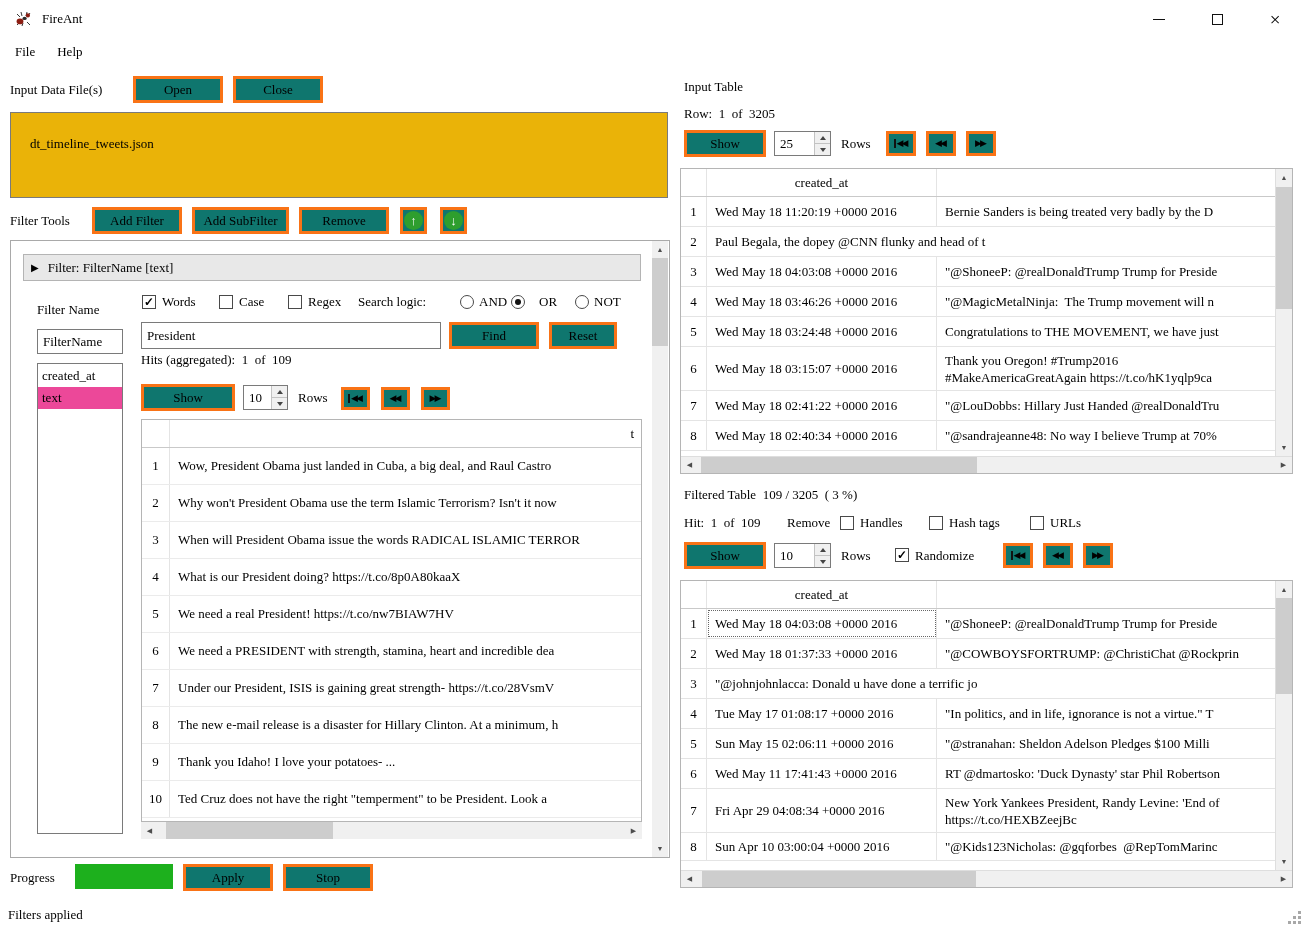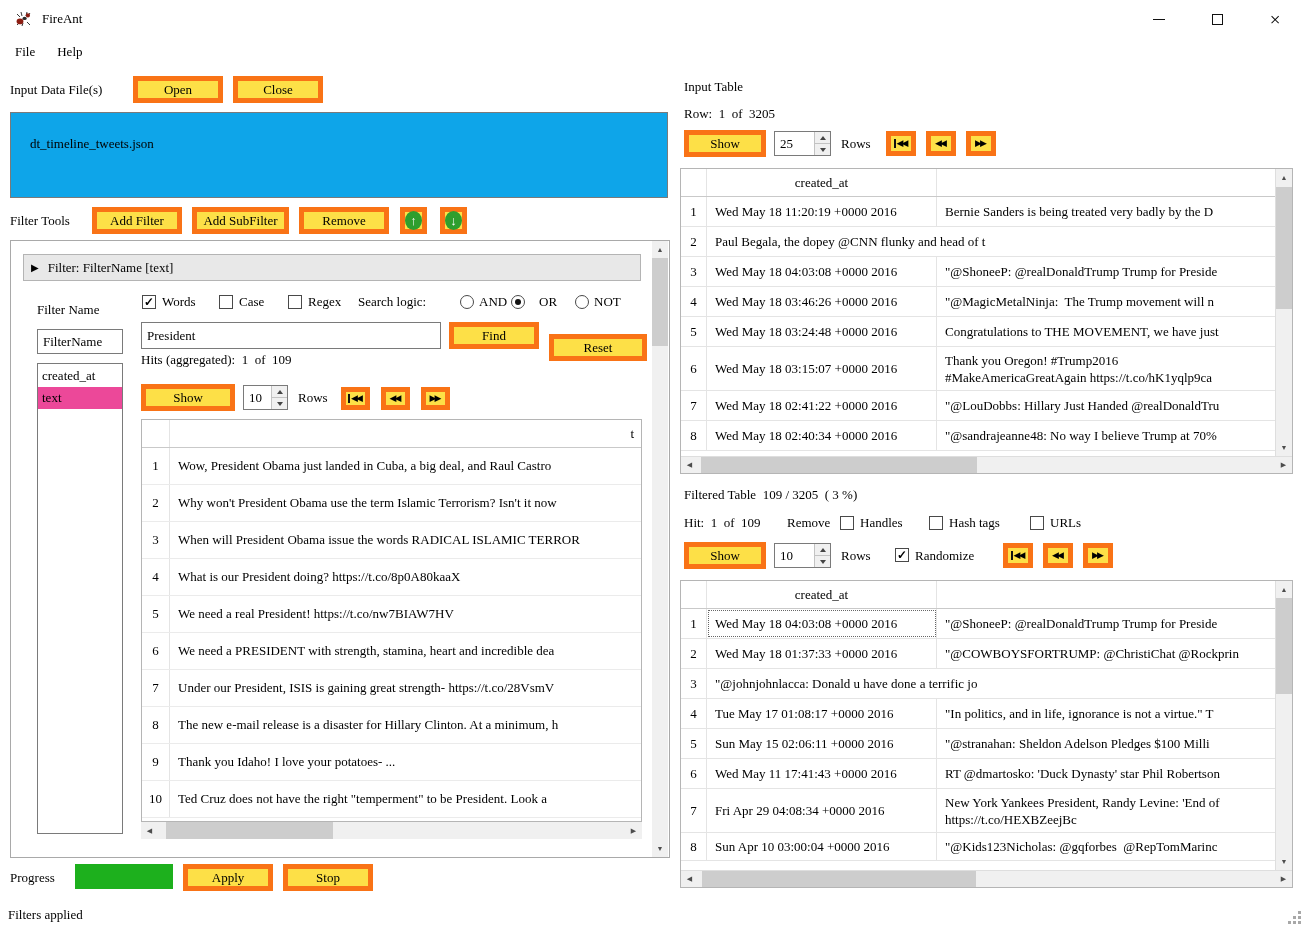--- a/index.html
+++ b/index.html
@@ -1,30 +1,30 @@
 <!DOCTYPE html>
 <html><head>
 <meta charset="utf-8">
 <style>
 *{box-sizing:border-box;margin:0;padding:0}
 html,body{background:#d8d8d8}
 #app{position:relative;width:1304px;height:928px;background:#fff;font-family:Liberation Serif, serif;font-size:13px;color:#000;overflow:hidden}
 .lbl{position:absolute;display:flex;align-items:center;white-space:pre}
-.btn{position:absolute;display:flex;align-items:center;justify-content:center;background:#fde047;border:5px solid #f97316;font:inherit;white-space:pre;cursor:default}
+.btn{position:absolute;display:flex;align-items:center;justify-content:center;background:#0f766e;border:3px solid #f97316;font:inherit;white-space:pre;cursor:default}
 .inputbox{position:absolute;background:#fff;border:1px solid #7a7a7a;font:inherit;padding:8px 5px}
 .titlebar{position:absolute;left:0;top:0;width:100%;height:38px;display:flex;align-items:center;padding-left:14px}
 .title-text{margin-left:8px}
 .win-controls{position:absolute;right:0;top:0;height:38px;display:flex}
 .wbtn{width:58px;height:38px;display:flex;align-items:center;justify-content:center}
 .min-glyph{width:12px;height:1px;background:#111}
 .max-glyph{width:11px;height:11px;border:1px solid #111}
 .close-glyph{font-size:19px;line-height:1}
 .menubar{position:absolute;left:0;top:38px;width:100%;height:28px;display:flex;align-items:center;padding-left:4px}
 .menu-item{padding:5px 11px}
-.filebox{position:absolute;border:1px solid #7a7a7a;background:#0ea5e9;padding:7px 6px;white-space:pre}
+.filebox{position:absolute;border:1px solid #7a7a7a;background:#eab308;padding:7px 6px;white-space:pre}
 .gcirc{width:19px;height:19px;border-radius:50%;background:#2e9e2e;color:#fff;display:flex;align-items:center;justify-content:center;font-size:13px;font-weight:bold;line-height:1}
 .fpanel{position:absolute;border:1px solid #a9a9a9;background:#fff}
 .fheader{position:absolute;background:#e8e8e8;border:1px solid #b4b4b4;display:flex;align-items:center;padding-left:7px;gap:9px}
 .carrow{font-size:10px;line-height:1}
 .cb{position:absolute;width:14px;height:14px;border:1px solid #494949;background:#fff;display:flex;align-items:center;justify-content:center}
 .cb span{font-size:12px;font-weight:bold;line-height:1;display:none}
 .cb.checked span{display:block}
 .rad{position:absolute;width:14px;height:14px;border:1px solid #494949;border-radius:50%;background:#fff}
 .rad.on::after{content:"";position:absolute;left:3px;top:3px;width:6px;height:6px;border-radius:50%;background:#111}
 .fieldlist{position:absolute;border:1px solid #7a7a7a;background:#fff;padding-top:1px}
@@ -146,21 +146,21 @@
 
     <div class="lbl" style="left:26px;top:60px;height:18px">Filter Name</div>
     <input class="inputbox" style="left: 26px; top: 88px; width: 86px; height: 25px;" value="FilterName">
     <div class="fieldlist" style="left:26px;top:122px;width:86px;height:471px">
       <div class="fielditem">created_at</div>
       <div class="fielditem sel">text</div>
     </div>
 
     <input class="inputbox" style="left: 130px; top: 81px; width: 300px; height: 27px;" value="President">
     <button class="btn" style="left:438px;top:81px;width:90px;height:27px">Find</button>
-    <button class="btn" style="left:538px;top:93px;width:98px;height:27px">Reset</button>
+    <button class="btn" style="left:538px;top:81px;width:68px;height:27px">Reset</button>
 
     <div class="lbl" style="left:130px;top:110px;height:18px">Hits (aggregated):  1  of  109</div>
 
     <button class="btn" style="left:130px;top:143px;width:94px;height:27px">Show</button>
     <div class="spin" style="left:232px;top:144px;width:45px;height:25px">
       <div class="spin-val">10</div>
       <div class="spin-ctrl">
         <div class="spin-b up">
             <div class="tri-up"></div>
           </div>

